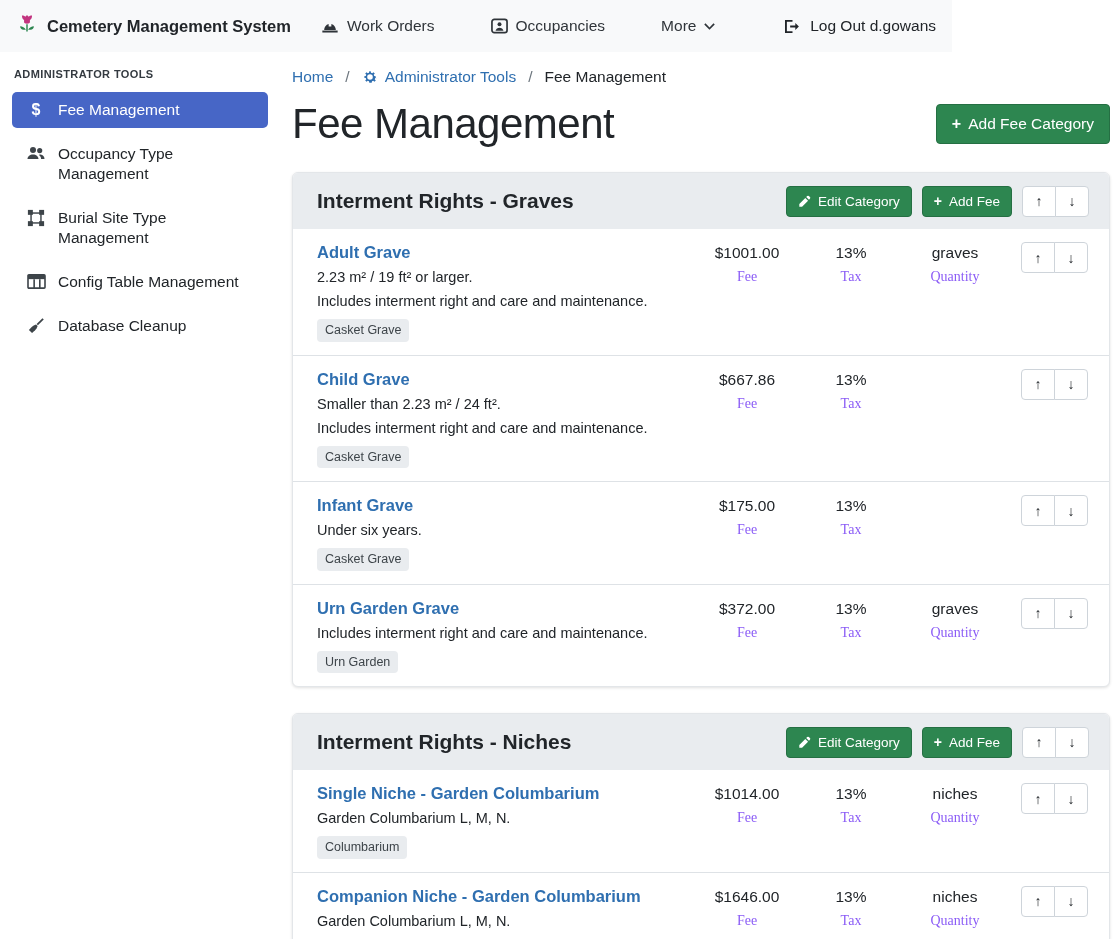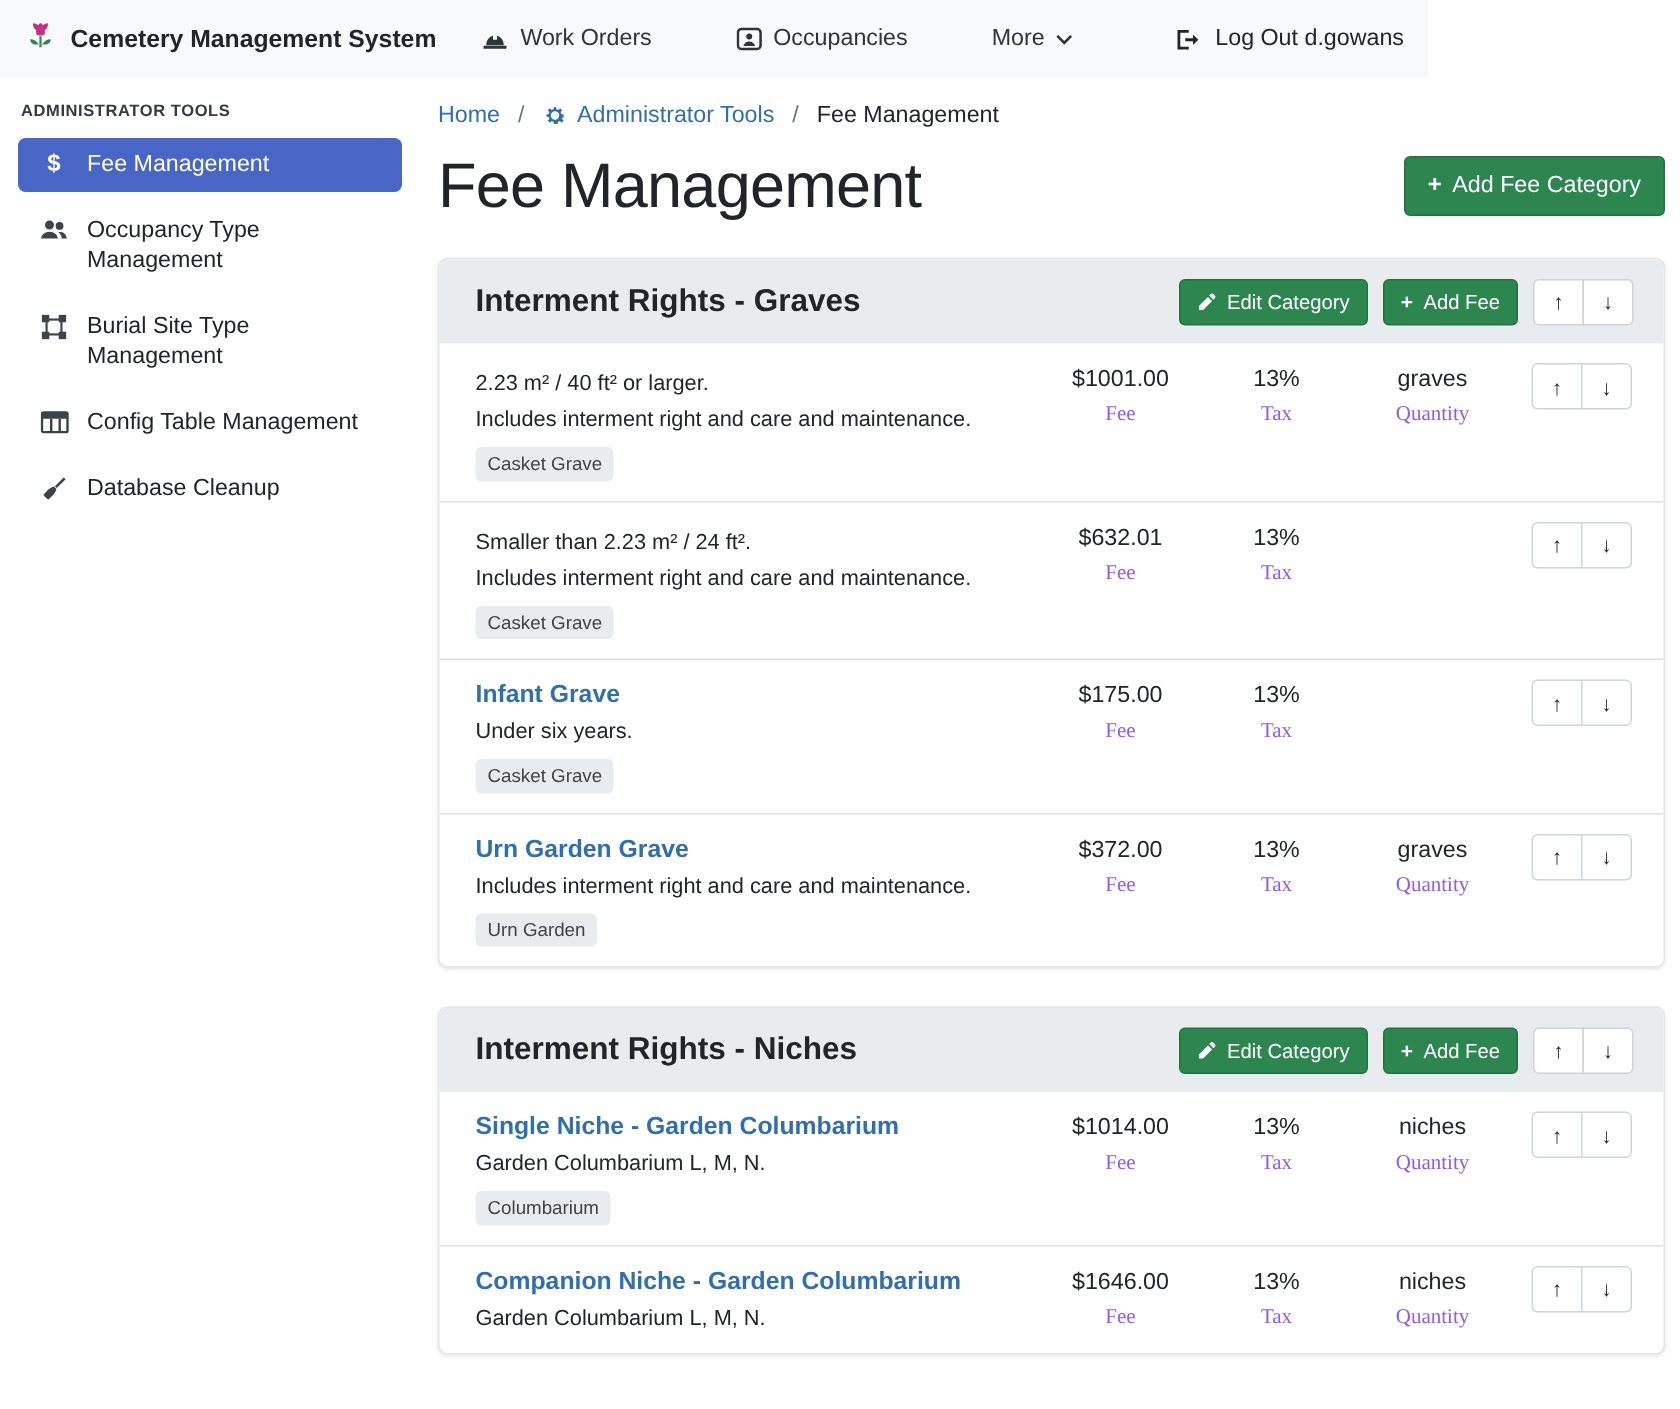--- a/index.html
+++ b/index.html
@@ -273,21 +273,22 @@
         <button class="arrow-btn">
             <span class="arrow-glyph">↓</span>
           </button>
       </div>
     </div>
 
     <div class="card-body">
 
       <div class="fee-row">
         <div class="fee-main">
-          <div class="fee-desc">2.23 m² / 40 ft² or larger.</div>
+          <div><a class="fee-name">Adult Grave</a></div>
+          <div class="fee-desc">2.23 m² / 19 ft² or larger.</div>
           <div class="fee-desc">Includes interment right and care and maintenance.</div>
           <div class="tag-wrap"><span class="tag">Casket Grave</span></div>
         </div>
         <div class="fee-col">
           <div class="val">$1001.00</div>
           <div class="lbl">Fee</div>
         </div>
         <div class="fee-col">
           <div class="val">13%</div>
           <div class="lbl">Tax</div>
@@ -301,26 +302,27 @@
               <span class="arrow-glyph">↑</span>
             </button>
           <button class="arrow-btn">
               <span class="arrow-glyph">↓</span>
             </button>
         </div>
       </div>
 
       <div class="fee-row">
         <div class="fee-main">
+          <div><a class="fee-name">Child Grave</a></div>
           <div class="fee-desc">Smaller than 2.23 m² / 24 ft².</div>
           <div class="fee-desc">Includes interment right and care and maintenance.</div>
           <div class="tag-wrap"><span class="tag">Casket Grave</span></div>
         </div>
         <div class="fee-col">
-          <div class="val">$632.01</div>
+          <div class="val">$667.86</div>
           <div class="lbl">Fee</div>
         </div>
         <div class="fee-col">
           <div class="val">13%</div>
           <div class="lbl">Tax</div>
         </div>
         <div class="fee-col">
           
           
         </div>

